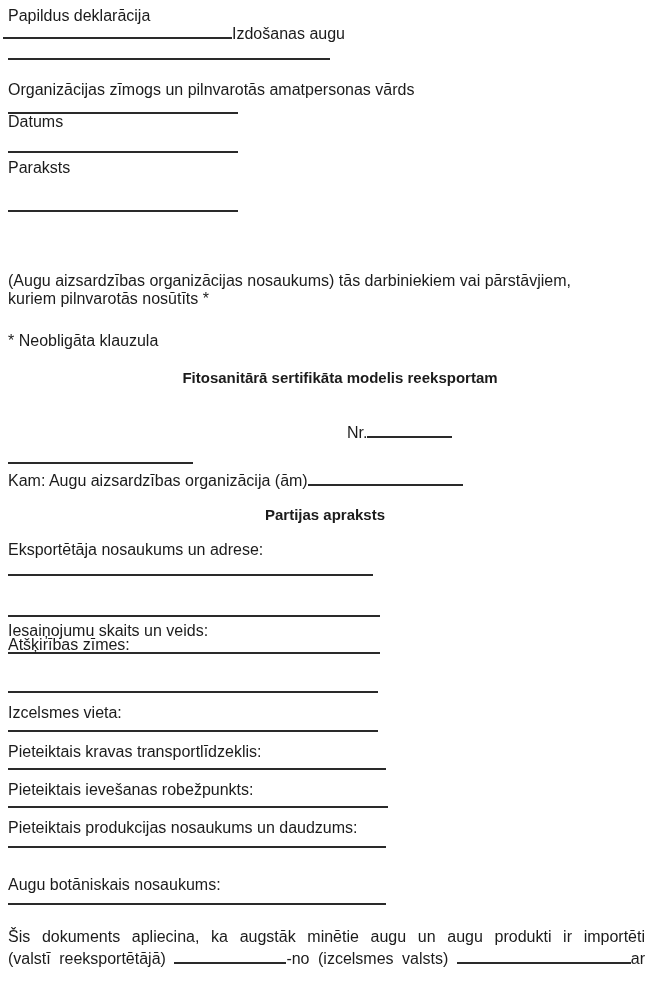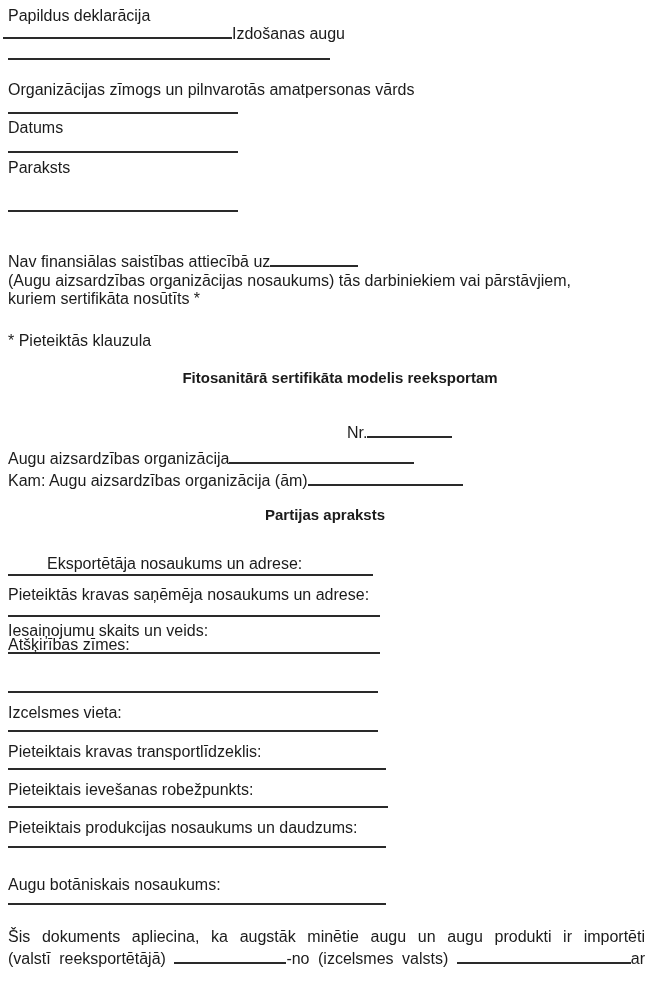--- a/index.html
+++ b/index.html
@@ -14,21 +14,21 @@
   .b{font-weight:bold;font-size:15px;}
   .center{left:0;width:650px;text-align:center;white-space:nowrap;}
 
   
   .papildus{left:8px;top:6px;}
   .izdrow{left:3px;top:24px;}
   .izdrow .wl{width:229px;}
   .lineA{left:8px;top:58px;width:322px;}
   .orgzim{left:8px;top:64px;margin-top:16px;}
   .lineB{left:8px;top:112px;width:230px;}
-  .datums{left:8px;top:118px;}
+  .datums{left:8px;top:112px;}
   .lineC{left:8px;top:151px;width:230px;}
   .paraksts{left:8px;top:158px;}
   .lineD{left:8px;top:210px;width:230px;}
 
   
   .navrow{left:8px;top:252px;}
   .navrow .wl{width:88px;}
   .fn2{left:8px;top:271px;}
   .fn3{left:8px;top:289px;}
   .clause{left:8px;top:331px;}
@@ -37,21 +37,21 @@
   .title{top:368px;padding-left:30px;box-sizing:border-box;}
   .nrrow{left:347px;top:407px;margin-top:16px;}
   .nrrow .wl{width:85px;}
   .orgrow{left:8px;top:449px;}
   .orgrow .wl{width:185px;}
   .kamrow{left:8px;top:471px;}
   .kamrow .wl{width:155px;}
   .heading2{top:505px;}
 
   
-  .f1{top:554px;margin-left:39px;} .f1l{top:574px;width:365px;}
+  .f1{top:540px;} .f1l{top:574px;width:365px;}
   .f2{top:585px;} .f2l{top:615px;width:372px;}
   .f3{top:621px;} .f3l{top:652px;width:372px;}
   .f4{top:635px;} .f4l{top:691px;width:370px;}
   .f5{top:703px;} .f5l{top:730px;width:370px;}
   .f6{top:742px;text-align:right;} .f6l{top:768px;width:378px;}
   .f7{top:780px;} .f7l{top:806px;width:380px;}
   .f8{top:818px;} .f8l{top:846px;width:378px;}
   .f9{top:875px;} .f9l{top:903px;width:378px;}
   .flabel{left:8px;}
   .fline{left:8px;}
@@ -84,47 +84,43 @@
   <div class="t orgzim">Organizācijas zīmogs un pilnvarotās amatpersonas vārds</div>
 
   <div class="hl lineB"></div>
   <div class="t datums">Datums</div>
 
   <div class="hl lineC"></div>
   <div class="t paraksts">Paraksts</div>
 
   <div class="hl lineD"></div>
 
-  <div class="t navrow">
-    <span>Nav finansiālas saistības attiecībā uz</span><span class="wl"></span>
-  </div>
   <div class="t fn2">(Augu aizsardzības organizācijas nosaukums) tās darbiniekiem vai pārstāvjiem,</div>
-  <div class="t fn3">kuriem sertifikāta nosūtīts *</div>
-  <div class="t clause">* Pieteiktās klauzula</div>
+  <div class="t fn3">kuriem pilnvarotās nosūtīts *</div>
+  <div class="t clause">* Neobligāta klauzula</div>
 
   <div class="t b center title">Fitosanitārā sertifikāta modelis reeksportam</div>
 
   <div class="t nrrow">
     <span>Nr.</span><span class="wl"></span>
   </div>
 
   <div class="t orgrow">
-    <span>Augu aizsardzības organizācija</span><span class="wl"></span>
+    <span class="wl"></span>
   </div>
 
   <div class="t kamrow">
     <span>Kam: Augu aizsardzības organizācija (ām)</span><span class="wl"></span>
   </div>
 
   <div class="t b center heading2">Partijas apraksts</div>
 
   <div class="t flabel f1">Eksportētāja nosaukums un adrese:</div>
   <div class="hl fline f1l"></div>
 
-  <div class="t flabel f2">Pieteiktās kravas saņēmēja nosaukums un adrese:</div>
   <div class="hl fline f2l"></div>
 
   <div class="t flabel f3">Iesaiņojumu skaits un veids:</div>
   <div class="hl fline f3l"></div>
 
   <div class="t flabel f4">Atšķirības zīmes:</div>
   <div class="hl fline f4l"></div>
 
   <div class="t flabel f5">Izcelsmes vieta:</div>
   <div class="hl fline f5l"></div>

